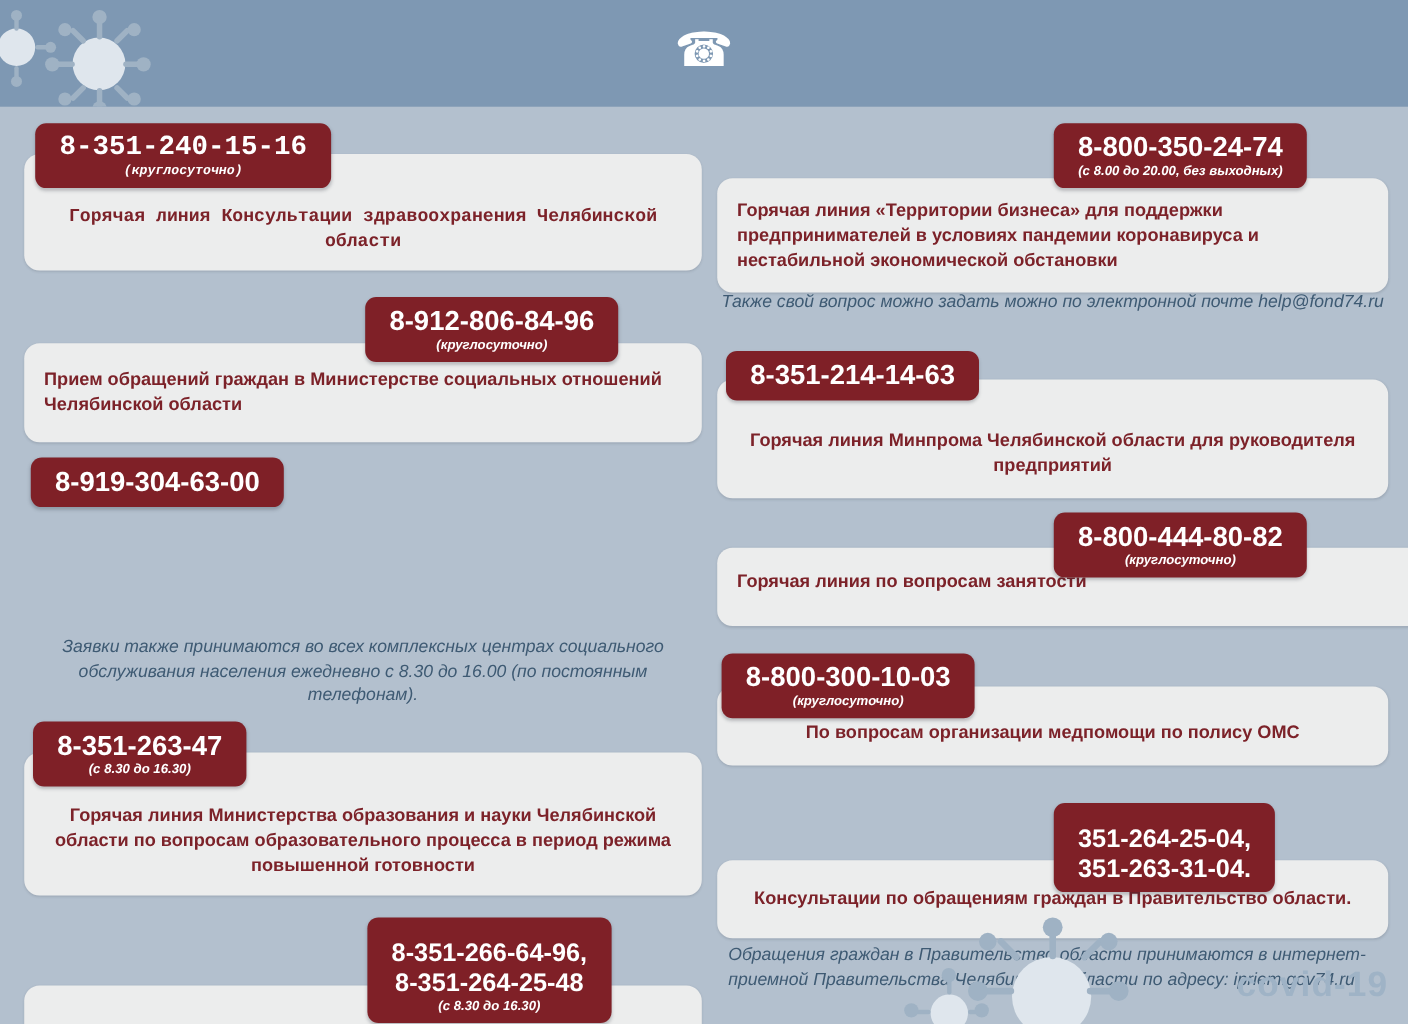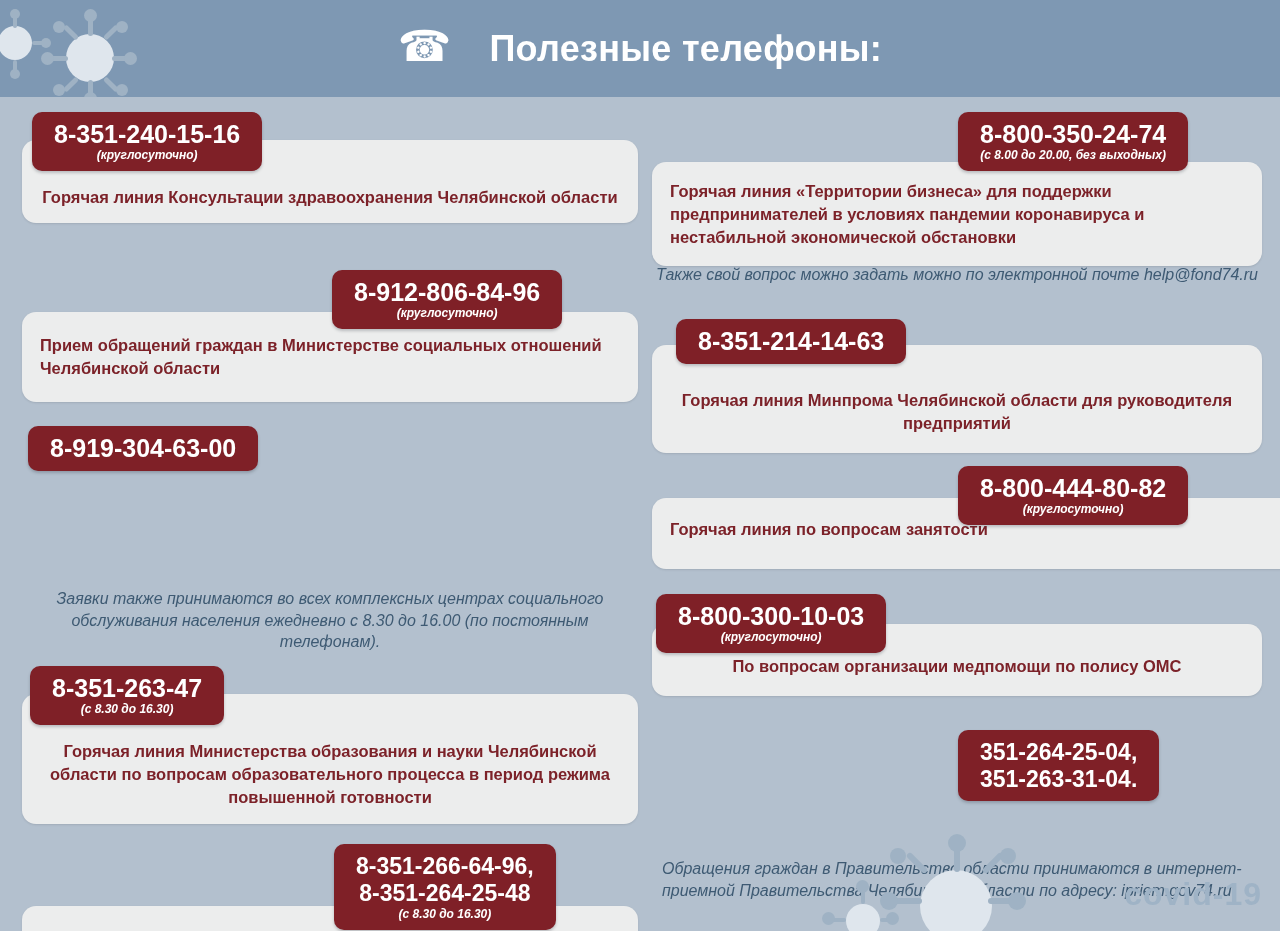--- a/index.html
+++ b/index.html
@@ -106,21 +106,21 @@
     box-shadow: 0 2px 3px rgba(40,45,55,.25);
     padding: 9px 22px 9px 22px;
     z-index: 3;
   }
   .badge .num {
     font-size: 25px;
     font-weight: bold;
     line-height: 1.06;
     white-space: nowrap;
   }
-  .badge .num.two-line { font-size: 23px; }
+  .badge .num.two-line { font-size: 23px; margin-top: 10px; }
   .badge .note {
     font-size: 12px;
     font-style: italic;
     font-weight: bold;
     line-height: 1.1;
     margin-top: 1px;
   }
   .badge.center-note { text-align: center; }
 
   .caption {
@@ -177,47 +177,46 @@
     <div class="spike" style="left:54px; top:14px; width:18px; height:5px; transform:rotate(-45deg);"></div>
     <div class="knob" style="left:68px; top:5px; width:12px; height:12px;"></div>
     <div class="spike" style="left:14px; top:66px; width:18px; height:5px; transform:rotate(-45deg);"></div>
     <div class="knob" style="left:5px; top:68px; width:12px; height:12px;"></div>
     <div class="spike" style="left:54px; top:66px; width:18px; height:5px; transform:rotate(45deg);"></div>
     <div class="knob" style="left:68px; top:68px; width:12px; height:12px;"></div>
   </div>
 
   <div class="header-inner">
     <span class="phone-icon">☎</span>
-    <span class="header-title">Полезные телефоны:</span>
   </div>
 </div>
 
 <div class="col-left">
 
-  <div class="block" style="height:140px;">
+  <div class="block" style="height:140px;font-family:Liberation Mono, monospace;">
     <div class="badge center-note" style="left:10px; top:0px;">
       <div class="num">8-351-240-15-16</div>
       <div class="note t-right">(круглосуточно)</div>
     </div>
     <div class="card pad-top-xl t-right" style="position:absolute; left:0; top:28px; width:616px; box-sizing:border-box; padding-top:46px;">
       <span>Горячая линия Консультации здравоохранения Челябинской области</span>
     </div>
   </div>
 
   <div class="block" style="height:140px; margin-top:18px;">
     <div class="badge center-note" style="left:310px; top:0px;">
       <div class="num">8-912-806-84-96</div>
       <div class="note t-right">(круглосуточно)</div>
     </div>
     <div class="card t-left" style="position:absolute; left:0; top:42px; width:616px; box-sizing:border-box; padding:22px 18px 22px 18px;">
       <span>Прием обращений граждан в Министерстве социальных отношений Челябинской области</span>
     </div>
   </div>
 
-  <div class="block" style="height:230px; margin-top:16px;">
+  <div class="block" style="height:230px; margin-top:6px;">
     <div class="badge" style="left:6px; top:0px;">
       <div class="num">8-919-304-63-00</div>
     </div>
     <div class="caption right" style="position:absolute; left:0; top:152px; width:616px; box-sizing:border-box;">
       <span>Заявки также принимаются во всех комплексных центрах социального обслуживания населения ежедневно с 8.30 до 16.00 (по постоянным телефонам).</span>
     </div>
   </div>
 
   <div class="block" style="height:160px; margin-top:10px;">
     <div class="badge center-note" style="left:8px; top:0px;">
@@ -251,21 +250,21 @@
     </div>
     <div class="card t-left" style="position:absolute; left:0; top:50px; width:610px; box-sizing:border-box; padding:18px 18px 18px 18px;">
       <span>Горячая линия «Территории бизнеса» для поддержки предпринимателей в условиях пандемии коронавируса и нестабильной экономической обстановки</span>
     </div>
     <div class="caption right" style="position:absolute; left:0; top:142px; width:610px; box-sizing:border-box;">
       <span>Также свой вопрос можно задать можно по электронной почте help@fond74.ru</span>
     </div>
   </div>
 
   <div class="block" style="height:135px; margin-top:22px;">
-    <div class="badge" style="left:24px; top:0px;">
+    <div class="badge" style="left:8px; top:0px;">
       <div class="num">8-351-214-14-63</div>
     </div>
     <div class="card t-right" style="position:absolute; left:0; top:26px; width:610px; box-sizing:border-box; padding-top:44px; padding-bottom:18px;">
       <span>Горячая линия Минпрома Челябинской области для руководителя предприятий</span>
     </div>
   </div>
 
   <div class="block" style="height:112px; margin-top:12px;">
     <div class="badge center-note" style="left:306px; top:0px;">
       <div class="num">8-800-444-80-82</div>
@@ -283,20 +282,23 @@
     </div>
     <div class="card t-right" style="position:absolute; left:0; top:30px; width:610px; box-sizing:border-box; padding-top:31px; padding-bottom:18px;">
       <span>По вопросам организации медпомощи по полису ОМС</span>
     </div>
   </div>
 
   <div class="block" style="height:190px; margin-top:24px;">
     <div class="badge" style="left:306px; top:0px; text-align:center;">
       <div class="num two-line" style="white-space:pre-line; line-height:1.16;">351-264-25-04,
 351-263-31-04.</div>
+    </div>
+    <div class="card t-center" style="position:absolute; left:0; top:52px; width:610px; box-sizing:border-box; padding:24px 18px 24px 18px;">
+      <span>Консультации по обращениям граждан в Правительство области.</span>
     </div>
     <div class="caption" style="position:absolute; left:6px; top:118px; width:604px; box-sizing:border-box;">
       <span>Обращения граждан в Правительство области принимаются в интернет-приемной Правительства Челябинской области по адресу: ipriem.gov74.ru.</span>
     </div>
   </div>
 
 </div>
 
 <div class="virus" style="left:880px; top:836px; width:150px; height:110px;">
   <div class="ball" style="left:40px; top:34px; width:72px; height:72px;"></div>

